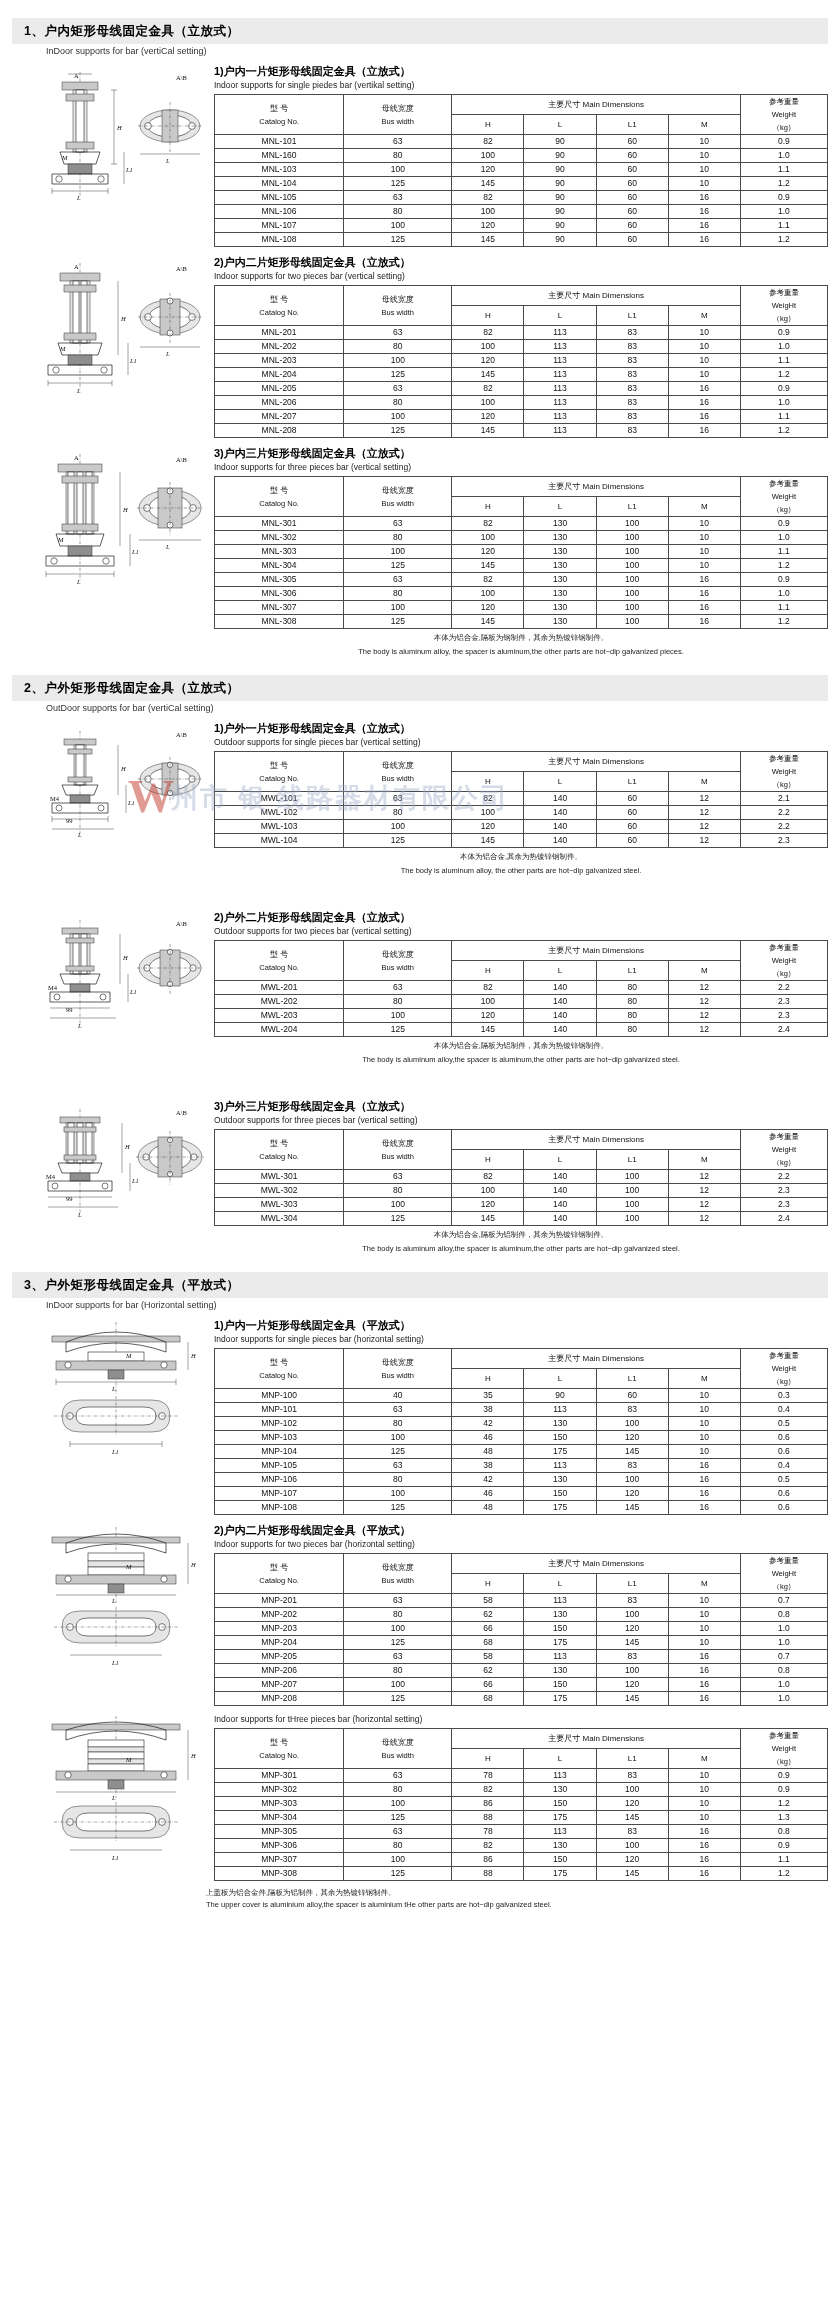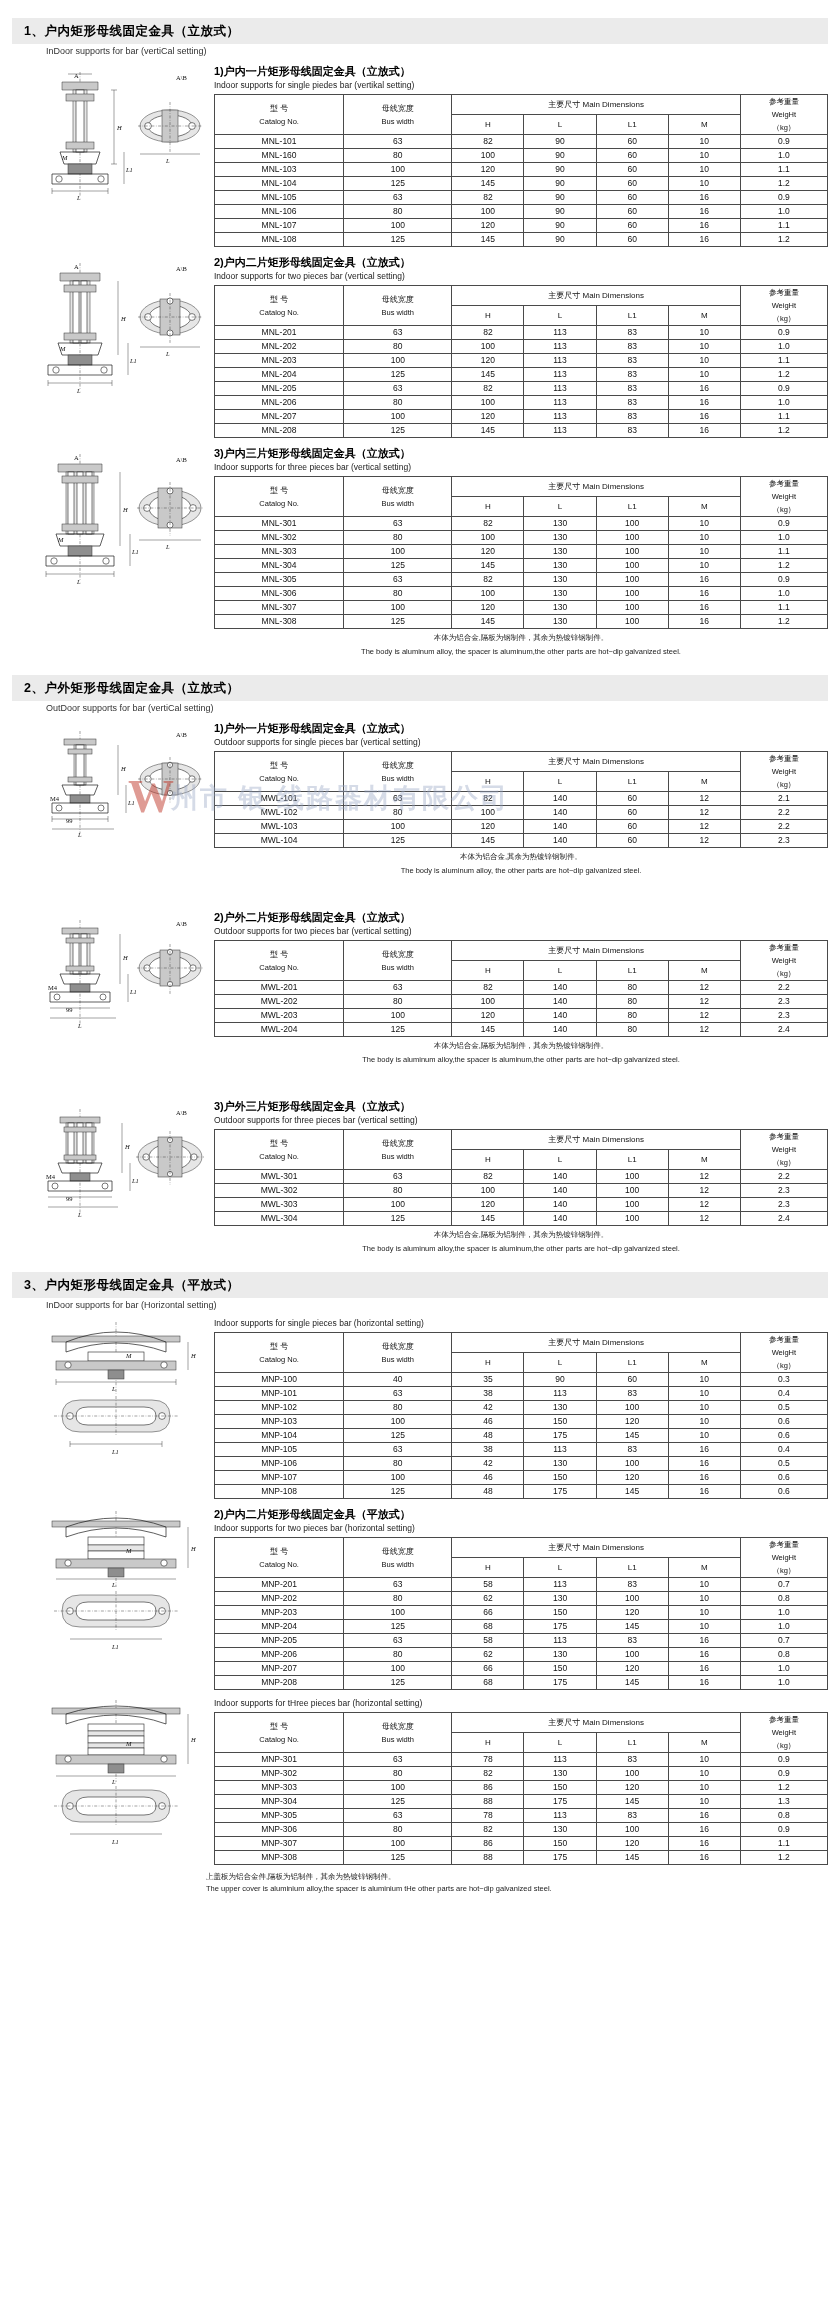--- a/index.html
+++ b/index.html
@@ -601,21 +601,21 @@
               <td class="bus">125</td>
               <td class="dim">145</td>
               <td class="dim">130</td>
               <td class="dim">100</td>
               <td class="dim">16</td>
               <td class="weight">1.2</td>
             </tr>
         </tbody>
       </table>
       <div class="note">本体为铝合金,隔板为钢制件，其余为热镀锌钢制件。</div>
-      <div class="note">The body is aluminum alloy, the spacer is aluminum,the other parts are hot−dip galvanized steel.</div>
+      <div class="note">The body is aluminum alloy, the spacer is aluminum,the other parts are hot−dip galvanized pieces.</div>
     </div>
   </div>
 
   <div class="spacer-md"></div>
   <div class="section-bar">
     <span class="cn">2、</span>
     <span class="cn">户外矩形母线固定金具（立放式）</span>
   </div>
   <div class="section-sub">OutDoor supports for bar (vertiCal setting)</div>
 
@@ -957,21 +957,21 @@
         </tbody>
       </table>
       <div class="note">本体为铝合金,隔板为铝制件，其余为热镀锌钢制件。</div>
       <div class="note">The body is aluminum alloy,the spacer is aluminum,the other parts are hot−dip galvanized steel.</div>
     </div>
   </div>
 
   <div class="spacer-md"></div>
   <div class="section-bar">
     <span class="cn">3、</span>
-    <span class="cn">户内矩形母线固定金具（平放式）</span>
+    <span class="cn">户外矩形母线固定金具（平放式）</span>
   </div>
   <div class="section-sub">InDoor supports for bar (Horizontal setting)</div>
 
   <div class="block">
     <div class="drawing-col">
       <svg class="dwg" width="196" height="150" viewBox="0 0 196 150">
         <g>
           <line class="dl-dash" x1="98" y1="4" x2="98" y2="76"></line>
           <rect class="gray" x="34" y="18" width="128" height="6"></rect>
           <path class="dl" d="M48,24 Q98,4 148,24 L148,34 Q98,16 48,34 Z" fill="#d0d0d0"></path>
@@ -997,20 +997,21 @@
             <line class="dl-dash" x1="36" y1="20" x2="160" y2="20"></line>
             <line class="dl-thin" x1="52" y1="48" x2="144" y2="48"></line>
             <line class="dl-thin" x1="52" y1="45" x2="52" y2="51"></line>
             <line class="dl-thin" x1="144" y1="45" x2="144" y2="51"></line>
             <text class="lbl-i" x="94" y="58">L1</text>
           </g>
         </g>
       </svg>
     </div>
     <div class="table-col">
+      <div class="tbl-title-cn">1)户内一片矩形母线固定金具（平放式）</div>
       <div class="tbl-title-en">Indoor supports for single pieces bar (horizontal setting)</div>
       <table class="spec">
         <thead>
           <tr>
             <th rowspan="2" class="th2line">
               <span class="l1">型 号</span>
               <span class="l2">Catalog No.</span>
             </th>
             <th rowspan="2" class="th2line">
               <span class="l1">母线宽度</span>

